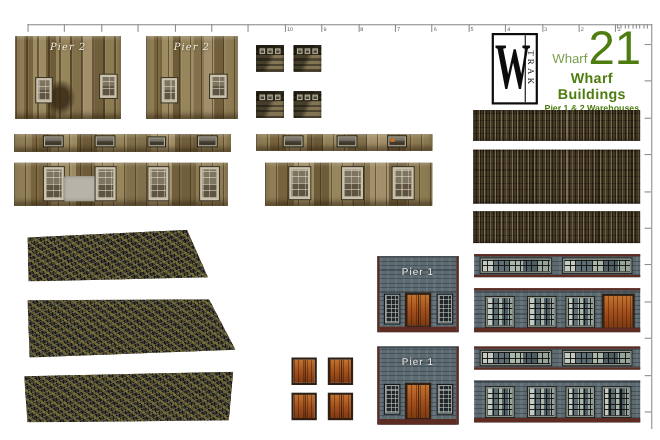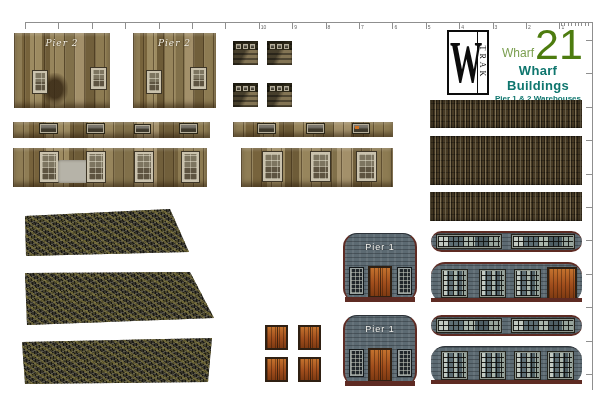--- a/index.html
+++ b/index.html
@@ -38,21 +38,20 @@
       repeating-linear-gradient(90deg, rgba(225,210,170,.35) 0 1px, rgba(0,0,0,0) 1px 5px),
       repeating-linear-gradient(90deg, rgba(0,0,0,.45) 0 1px, rgba(0,0,0,0) 1px 3px),
       repeating-linear-gradient(0deg, rgba(0,0,0,.28) 0 1px, rgba(0,0,0,0) 1px 6px);
     box-shadow: inset 0 0 6px rgba(0,0,0,.5);
   }
   .brick {
     background-color:#5c6a72;
     background-image:
       repeating-linear-gradient(0deg, rgba(25,30,35,.35) 0 1px, rgba(0,0,0,0) 1px 4px),
       repeating-linear-gradient(90deg, rgba(255,255,255,.07) 0 2px, rgba(0,0,0,0) 2px 7px);
-    border-radius: 14px;
   }
   .darksq {
     background-color:#55492e;
     background-image:
       repeating-linear-gradient(0deg, rgba(0,0,0,.4) 0 2px, rgba(0,0,0,0) 2px 5px),
       linear-gradient(115deg, rgba(20,18,10,.55) 0 45%, rgba(0,0,0,0) 60%),
       linear-gradient(180deg, #2e2a1a 0 38%, #837454 38% 100%);
     box-shadow: inset 0 0 2px #1c1810;
   }
   .graypatch { position:absolute; background:#b6b3a8; border-radius:2px;
@@ -101,21 +100,21 @@
     border:2px solid #0c0c0c; background:#fff; }
   .logo-w { position:absolute; left:1px; top:0px; font-family:"Liberation Serif", serif;
     font-weight:700; font-size:38px; line-height:38px; color:#0c0c0c;
     transform:scale(.85,1.55); transform-origin:left top; }
   .logo-side { position:absolute; right:0; top:0; width:10px; height:100%;
     border-left:1px solid #0c0c0c; display:flex; align-items:center; justify-content:center; }
   .logo-trak { transform:rotate(90deg); white-space:nowrap; font-family:"Liberation Serif", serif;
     font-size:8px; letter-spacing:3px; color:#0c0c0c; }
   .sheet-word { position:absolute; left:502px; top:46px; font-size:12px; color:#7b9f50; }
   .sheet-num  { position:absolute; left:535px; top:24px; font-size:43px; line-height:40px; color:#4d7c0f; }
-  .titles { position:absolute; left:486px; top:63px; width:104px; text-align:center; color:#0f766e; }
+  .titles { position:absolute; left:486px; top:63px; width:104px; text-align:center; color:#4d7c0f; }
   .title-main { font-size:13px; font-weight:700; letter-spacing:.3px; }
   .title-sub  { font-size:8px;  font-weight:700; margin-top:1px; }
   .title-note { font-size:6px;  font-weight:700; }
 </style>
 </head>
 <body>
 
 <div class="canvas">
 
   <div class="hruler-line"></div>

